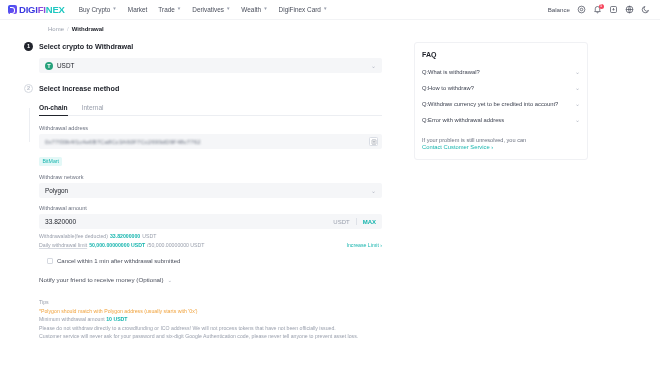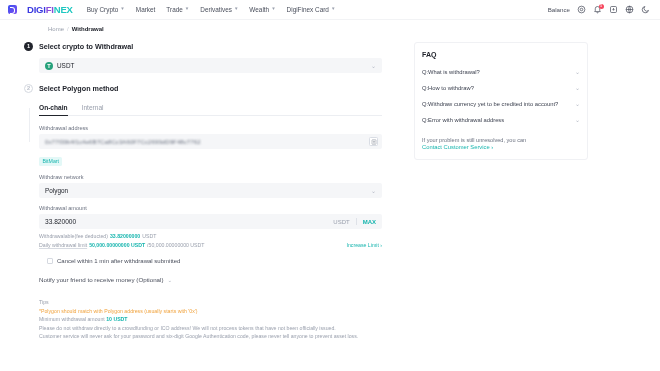--- a/index.html
+++ b/index.html
@@ -12,21 +12,21 @@
   }
 
   
   .topbar {
     height: 20px;
     display: flex;
     align-items: center;
     padding: 0 10px 0 8px;
     border-bottom: 1px solid #f2f3f5;
   }
-  .logo { display: flex; align-items: center; gap: 10px; margin-right: 14px; }
+  .logo { display: flex; align-items: center; gap: 2px; margin-right: 14px; }
   .logo-mark {
     width: 9px; height: 9px; border-radius: 2px;
     background: linear-gradient(135deg,#3c4ff0,#7b4ff0);
     position: relative; flex: none;
   }
   .logo-mark::after{
     content:""; position:absolute; left:2px; top:2px;
     width:4px; height:5px; border:1.2px solid #fff; border-left:none;
     border-radius: 0 3px 3px 0;
   }
@@ -281,21 +281,21 @@
     <div class="blk" style="margin-top:7px">
       <div class="ctrl">
         <span class="usdt-ico">T</span>
         <span>USDT</span>
         <span class="chev">⌄</span>
       </div>
     </div>
 
     <div class="step" style="margin-top:11px">
       <span class="step-dot dot-idle">2</span>
-      <span class="step-label">Select Polygon method</span>
+      <span class="step-label">Select Increase method</span>
     </div>
 
     <div class="tabs">
       <div class="tab active">
         <span>On-chain</span>
       </div>
       <div class="tab">
         <span>Internal</span>
       </div>
     </div>

